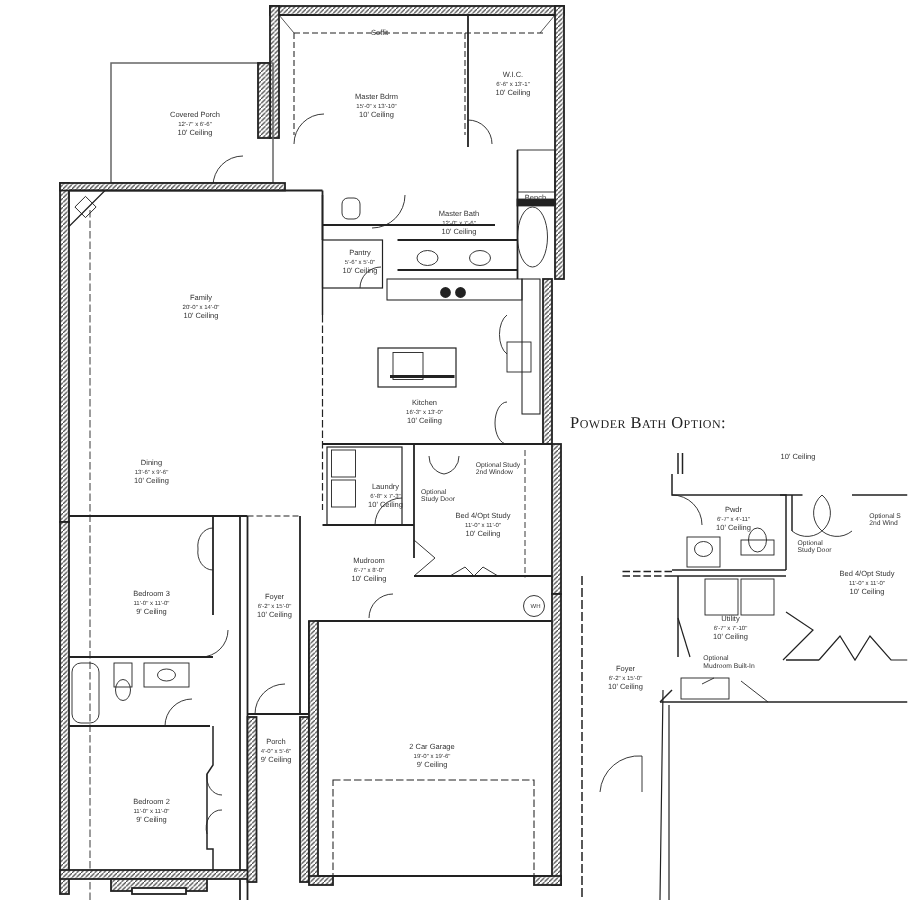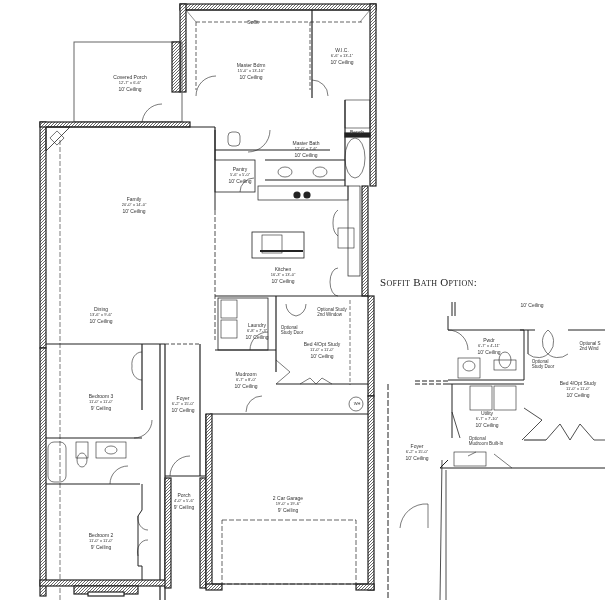--- a/index.html
+++ b/index.html
@@ -261,21 +261,21 @@
   <div class="n">Bedroom 2</div>
   <div class="d">11'-0" x 11'-0"</div>
   <div class="c">9' Ceiling</div>
 </div>
 <div class="lbl" style="left:288px;top:495px;">
   <div class="n">2 Car Garage</div>
   <div class="d">19'-0" x 19'-6"</div>
   <div class="c">9' Ceiling</div>
 </div>
 
-<div class="title" style="font-variant:small-caps;">Soffit Bath Option:</div>
+<div class="title" style="font-variant:small-caps;">Powder Bath Option:</div>
 <div class="lbl" style="left:532px;top:302px;"><span>10' Ceiling</span></div>
 <div class="lbl" style="left:489px;top:337px;">
   <div class="n">Pwdr</div>
   <div class="d">6'-7" x 4'-11"</div>
   <div class="c">10' Ceiling</div>
 </div>
 <div class="note" style="left:543px;top:359px;line-height:5px;">
   <div>Optional</div>
   <div>Study Door</div>
 </div>

